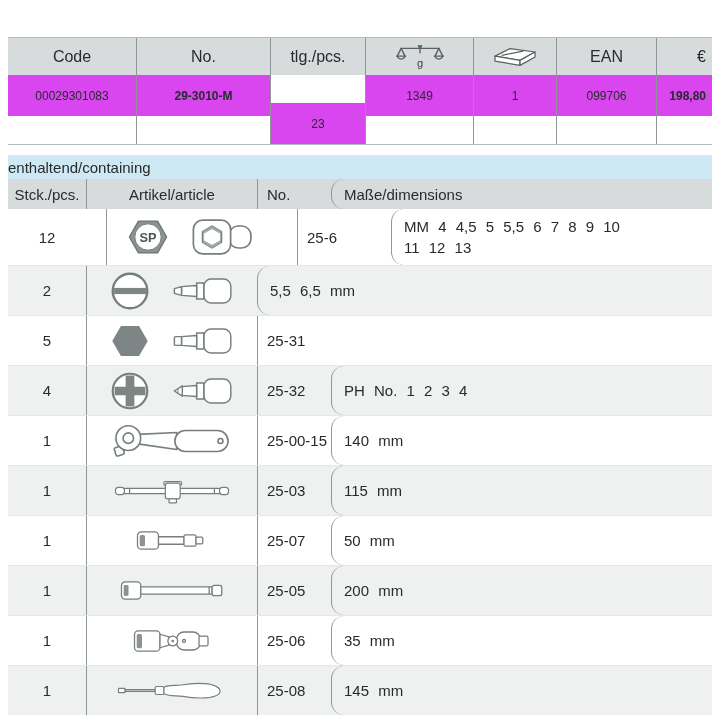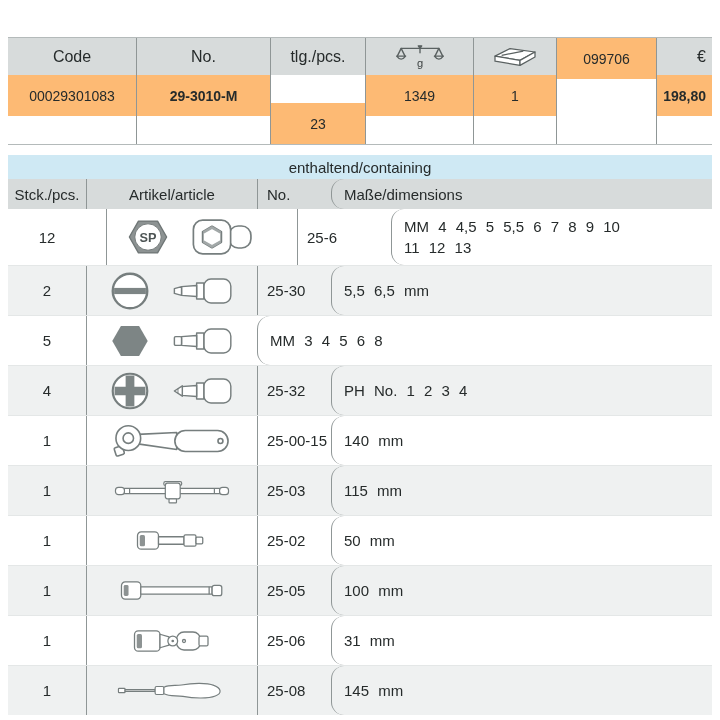--- a/index.html
+++ b/index.html
@@ -10,28 +10,28 @@
   
   .top-table { margin: 37px 8px 0 8px; display: flex;
     border-top: 1px solid #b4baba; border-bottom: 1px solid #b4baba; }
   .tt-col { display: flex; flex-direction: column; }
   .tt-col + .tt-col { border-left: 1px solid #8f9696; }
   .col-code { width: 128px; } .col-no { width: 134px; } .col-pcs { width: 95px; gap: 28px; }
   .col-weight { width: 108px; } .col-pack { width: 83px; }
   .col-ean { width: 100px; } .col-price { width: 56px; }
   .tt-th { height: 37px; background: #d7dbdb; display: flex; align-items: center;
     justify-content: center; font-size: 16px; }
-  .tt-td { height: 41px; background: #fdba74; display: flex; align-items: center;
-    justify-content: center; font-size: 14px; }
+  .tt-td { height: 41px; background: #d946ef; display: flex; align-items: center;
+    justify-content: center; font-size: 12px; }
   .bold { font-weight: bold; }
   .right { justify-content: flex-end; padding-right: 6px; }
 
   
   .band { margin: 10px 8px 0 8px; height: 24px; background: #cfe9f4;
-    display: flex; align-items: center; justify-content: center; font-size: 15px; }
+    display: flex; align-items: center; justify-content: flex-start; font-size: 15px; }
 
   
   .ct { margin: 0 8px; }
   .ct-header { display: flex; height: 30px; background: #d7dbdb; font-size: 15px; justify-content: flex-end; }
   .ct-cell { display: flex; align-items: center; justify-content: center; }
   .c-qty { width: 78px; }
   .c-art { width: 171px; border-left: 1px solid #8f9696; }
   .c-no  { width: 74px;  border-left: 1px solid #8f9696;
            justify-content: flex-start; padding-left: 9px; }
   .c-dims{ flex: 1;      border-left: 1px solid #8f9696;
@@ -208,20 +208,21 @@
       </div>
       <div class="tt-col col-pack">
         <div class="tt-th">
           <svg width="50" height="22" class="tool-icon">
             <use href="#sym-box" xlink:href="#sym-box"></use>
           </svg>
         </div>
         <div class="tt-td">1</div>
       </div>
       <div class="tt-col col-ean">
+        <div class="tt-th">EAN</div>
         <div class="tt-td">099706</div>
       </div>
       <div class="tt-col col-price">
         <div class="tt-th right">€</div>
         <div class="tt-td bold right">198,80</div>
       </div>
     </div>
 
   <div class="band">
     <span>enthaltend/containing</span>
@@ -256,36 +257,35 @@
           <div class="ct-cell c-art">
             <div class="art-icons">
               <svg width="40" height="40" class="tool-icon">
                 <use href="#sym-slotted-marking" xlink:href="#sym-slotted-marking"></use>
               </svg>
               <svg width="62" height="32" class="tool-icon">
                 <use href="#sym-bit-socket-slotted" xlink:href="#sym-bit-socket-slotted"></use>
               </svg>
             </div>
           </div>
-          <div class="ct-cell c-no">25-30</div>
           <div class="ct-cell c-dims">5,5 6,5 mm</div>
         </div>
         <div class="ct-row">
           <div class="ct-cell c-qty">5</div>
           <div class="ct-cell c-art">
             <div class="art-icons">
               <svg width="40" height="40" class="tool-icon">
                 <use href="#sym-hex-marking" xlink:href="#sym-hex-marking"></use>
               </svg>
               <svg width="62" height="32" class="tool-icon">
                 <use href="#sym-bit-socket-hex" xlink:href="#sym-bit-socket-hex"></use>
               </svg>
             </div>
           </div>
-          <div class="ct-cell c-dims">MM 3 4 5 6 8</div>
+          <div class="ct-cell c-no">25-31</div>
         </div>
         <div class="ct-row">
           <div class="ct-cell c-qty">4</div>
           <div class="ct-cell c-art">
             <div class="art-icons">
               <svg width="40" height="40" class="tool-icon">
                 <use href="#sym-phillips-marking" xlink:href="#sym-phillips-marking"></use>
               </svg>
               <svg width="62" height="32" class="tool-icon">
                 <use href="#sym-bit-socket-phillips" xlink:href="#sym-bit-socket-phillips"></use>
@@ -321,46 +321,46 @@
         </div>
         <div class="ct-row">
           <div class="ct-cell c-qty">1</div>
           <div class="ct-cell c-art">
             <div class="art-icons">
               <svg width="72" height="23" class="tool-icon">
                 <use href="#sym-extension-short" xlink:href="#sym-extension-short"></use>
               </svg>
             </div>
           </div>
-          <div class="ct-cell c-no">25-02</div>
+          <div class="ct-cell c-no">25-07</div>
           <div class="ct-cell c-dims">50 mm</div>
         </div>
         <div class="ct-row">
           <div class="ct-cell c-qty">1</div>
           <div class="ct-cell c-art">
             <div class="art-icons">
               <svg width="104" height="23" class="tool-icon">
                 <use href="#sym-extension-long" xlink:href="#sym-extension-long"></use>
               </svg>
             </div>
           </div>
           <div class="ct-cell c-no">25-05</div>
-          <div class="ct-cell c-dims">100 mm</div>
+          <div class="ct-cell c-dims">200 mm</div>
         </div>
         <div class="ct-row">
           <div class="ct-cell c-qty">1</div>
           <div class="ct-cell c-art">
             <div class="art-icons">
               <svg width="80" height="30" class="tool-icon">
                 <use href="#sym-universal-joint" xlink:href="#sym-universal-joint"></use>
               </svg>
             </div>
           </div>
           <div class="ct-cell c-no">25-06</div>
-          <div class="ct-cell c-dims">31 mm</div>
+          <div class="ct-cell c-dims">35 mm</div>
         </div>
         <div class="ct-row">
           <div class="ct-cell c-qty">1</div>
           <div class="ct-cell c-art">
             <div class="art-icons">
               <svg width="110" height="25" class="tool-icon">
                 <use href="#sym-screwdriver" xlink:href="#sym-screwdriver"></use>
               </svg>
             </div>
           </div>

